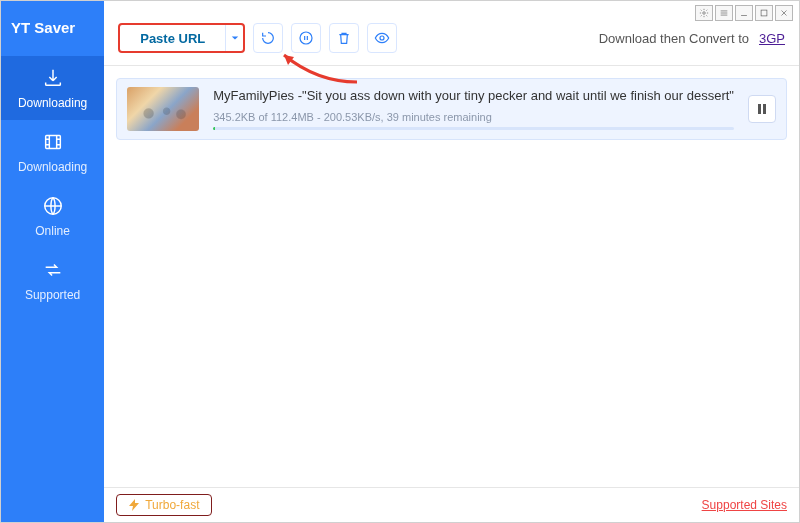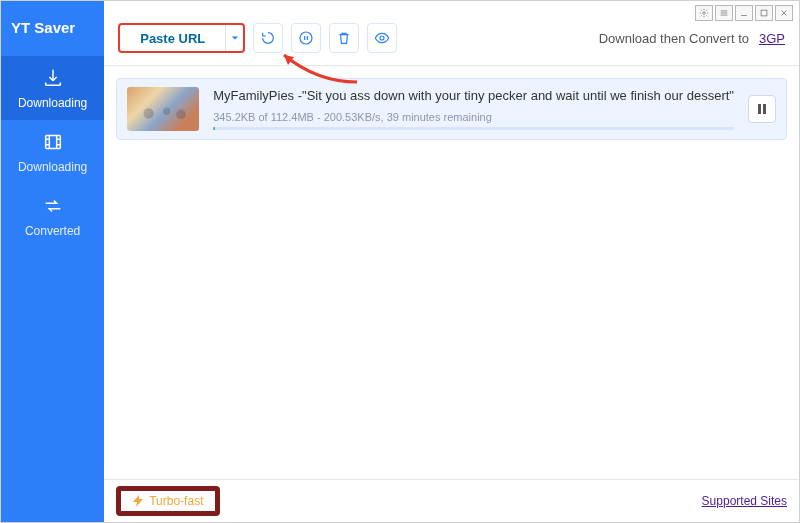--- a/index.html
+++ b/index.html
@@ -98,25 +98,25 @@
   .dl-pause svg { width: 12px; height: 12px; fill: #555; }
 
   
   .footer {
     border-top: 1px solid #e6e6e6; padding: 6px 12px;
     display: flex; align-items: center; justify-content: space-between;
     font-size: 12px;
   }
   .turbo {
     display: inline-flex; align-items: center; gap: 6px;
-    border: 5px solid #7f1d1d; color: #f0a83a; border-radius: 4px;
+    border: 1px solid #7f1d1d; color: #f0a83a; border-radius: 4px;
     padding: 3px 12px; cursor: pointer; background: #fff;
   }
   .turbo svg { width: 10px; height: 12px; fill: #f0a83a; }
-  .supported { color: #4c1d95; text-decoration: underline; cursor: pointer; }
+  .supported { color: #ef4444; text-decoration: underline; cursor: pointer; }
 </style>
 </head>
 <body>
 
 <div class="app">
 
   <aside class="sidebar">
     <div class="logo">YT Saver</div>
     <nav class="nav">
 
@@ -133,28 +133,37 @@
       <div class="nav-item">
         <span class="nav-icon">
           <svg viewBox="0 0 24 24">
               <rect x="4" y="5" width="16" height="14" rx="1"></rect>
               <path d="M8 5v14M16 5v14M4 9h4M4 15h4M16 9h4M16 15h4"></path>
             </svg>
         </span>
         <span>Downloading</span>
       </div>
 
-
       <div class="nav-item">
         <span class="nav-icon">
           <svg viewBox="0 0 24 24">
+              <circle cx="12" cy="12" r="9"></circle>
+              <path d="M3 12h18M12 3c3 3 3 15 0 18M12 3c-3 3-3 15 0 18"></path>
+            </svg>
+        </span>
+        <span>Online</span>
+      </div>
+
+      <div class="nav-item">
+        <span class="nav-icon">
+          <svg viewBox="0 0 24 24">
               <path d="M4 9h12l-3-3M20 15H8l3 3"></path>
             </svg>
         </span>
-        <span>Converted</span>
+        <span>Supported</span>
       </div>
 
 
     </nav>
   </aside>
 
   <div class="main">
 
     <div class="win-controls">
       <div class="win-btn">

